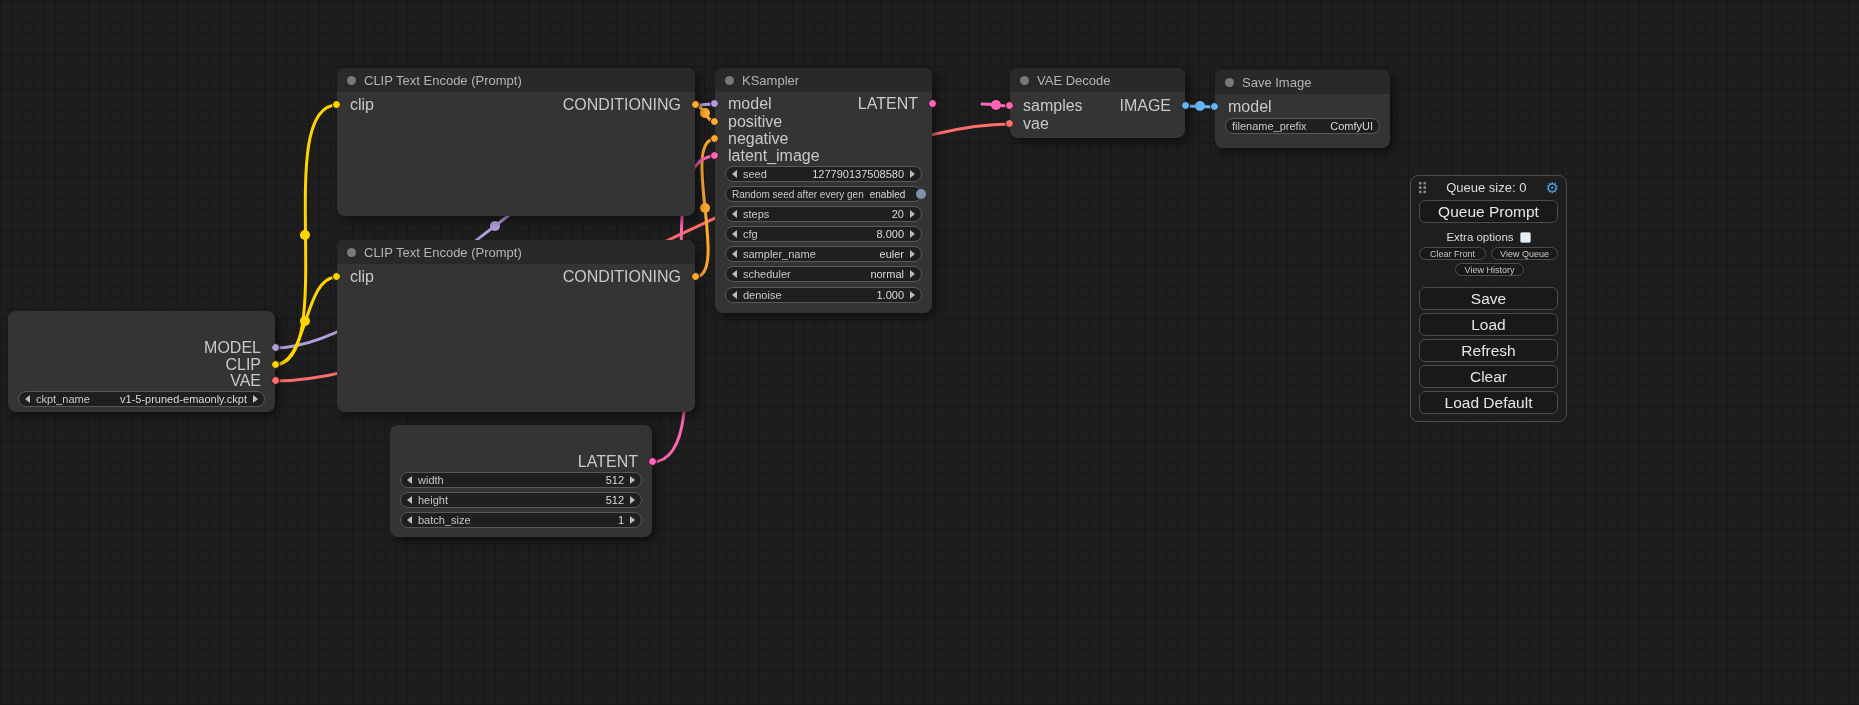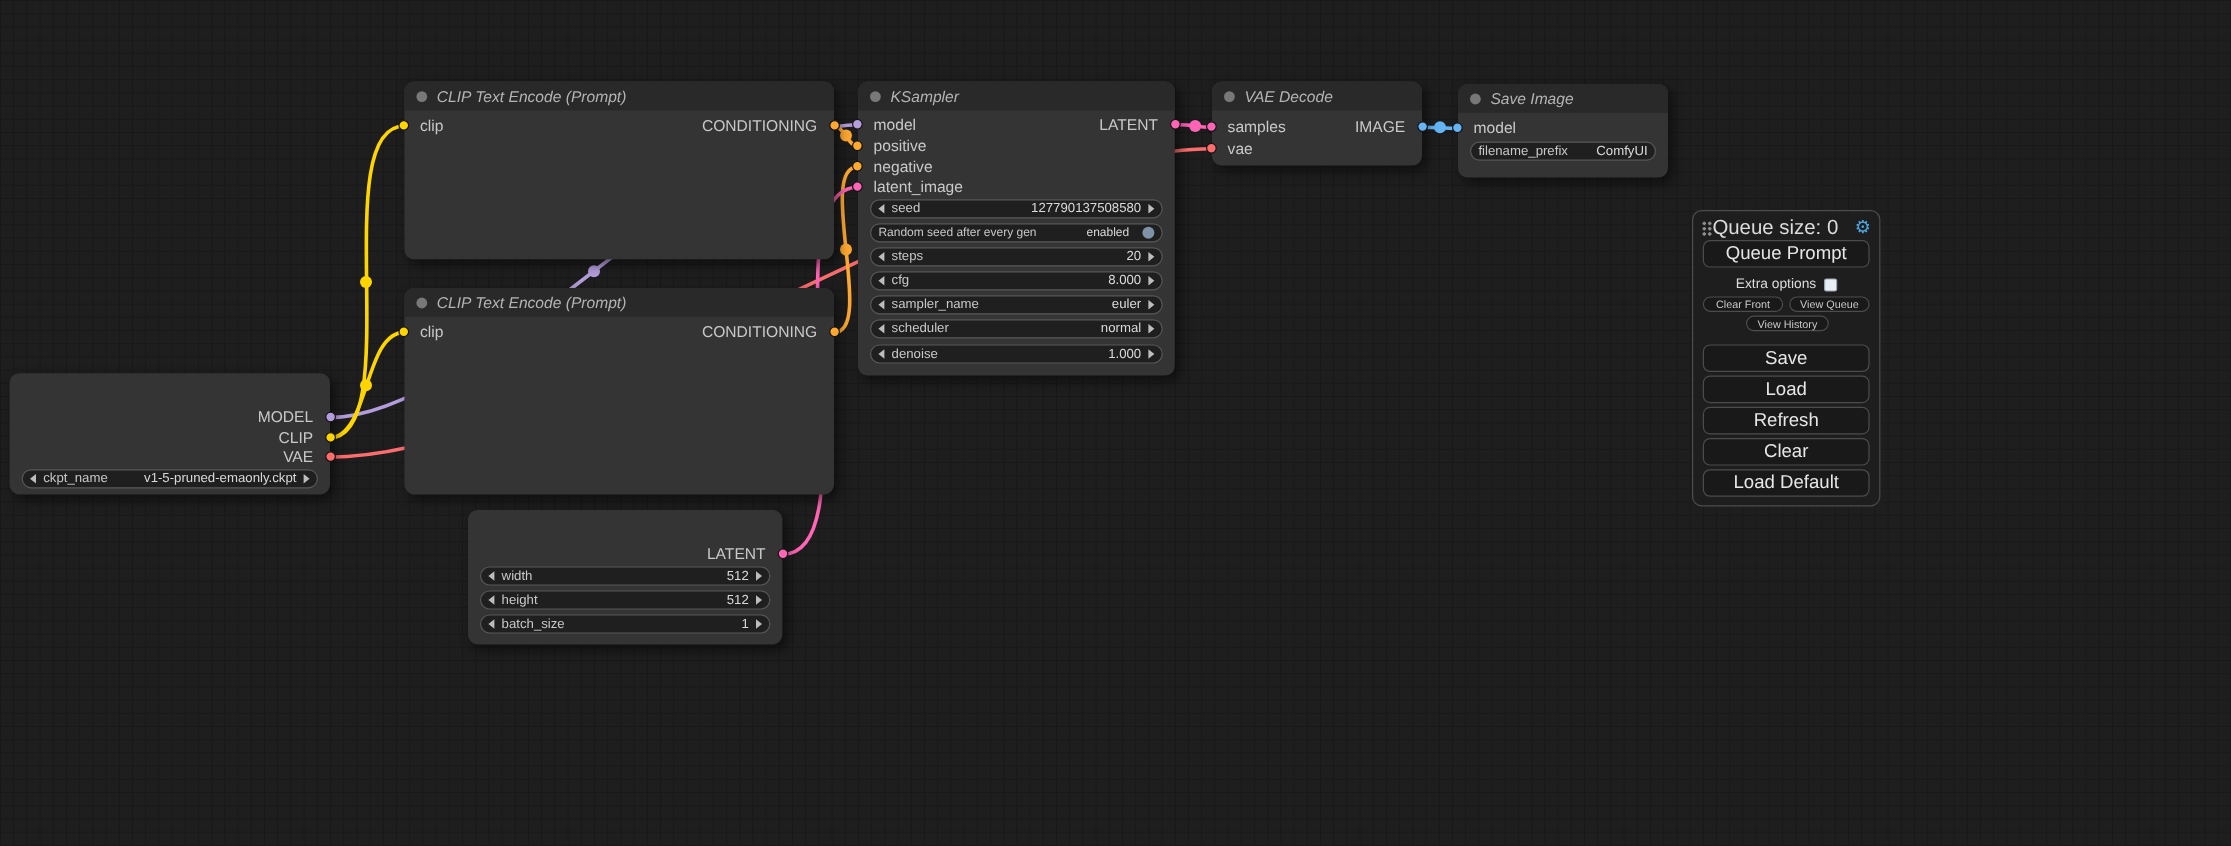--- a/index.html
+++ b/index.html
@@ -17,25 +17,25 @@
   }
   .wires { position:absolute; left:0; top:0; z-index:1; }
   .wires path { fill:none; stroke-width:3; stroke-linecap:round; }
 
   .node {
     position:absolute; z-index:2; background:#343434; border-radius:8px;
     box-shadow:4px 4px 10px rgba(0,0,0,0.5);
   }
   .node-title {
     height:24px; background:#292929; border-radius:8px 8px 0 0;
-    display:flex; align-items:center; padding:0 10px; gap:8px;font-style:italic;
+    display:flex; align-items:center; padding:0 10px; gap:8px;
   }
   .title-dot { width:9px; height:9px; border-radius:50%; background:#787878; flex:0 0 auto; }
   .title-text { font-size:13px; color:#b4b4b4; white-space:nowrap; }
-  .slot-label { position:absolute; font-size:13px; color:#c9c9c9; white-space:nowrap; line-height:14px; }
+  .slot-label { position:absolute; font-size:16px; color:#c9c9c9; white-space:nowrap; line-height:14px; }
   .slot-label.in { left:13px; }
   .slot-label.out { right:14px; }
   .slot-dot {
     position:absolute; width:9px; height:9px; border-radius:50%;
     border:1px solid #141414;
   }
   .slot-dot.in { left:-5px; }
   .slot-dot.out { right:-5px; }
   .c-model { background:#B39DDB; } .c-clip { background:#FFD500; }
   .c-vae { background:#FF6E6E; } .c-cond { background:#FFA931; }
@@ -64,21 +64,21 @@
   .qpanel {
     position:absolute; left:1410px; top:175px; width:157px; height:247px; z-index:3;
     background:rgba(30,30,30,0.93); border:1px solid #4c4c4c; border-radius:8px;
   }
   .qheader { display:flex; align-items:center; padding:4px 7px 0 7px; }
   .drag-dots {
     width:9px; height:13px; flex:0 0 auto;
     background-image:radial-gradient(#8f8f8f 1.2px, transparent 1.5px);
     background-size:4.5px 4.4px;
   }
-  .qsize { flex:1; text-align:left; font-size:17px; color:#dcdcdc; }
+  .qsize { flex:1; text-align:center; font-size:13px; color:#dcdcdc; }
   .gear { flex:0 0 auto; font-size:15px; color:#4da6e0; line-height:14px; cursor:pointer; }
   .qbtn-lg {
     position:absolute; left:8px; right:8px; height:23px;
     background:#191919; border:1px solid #4c4c4c; border-radius:6px;
     color:#e6e6e6; font-size:15.5px; display:flex; align-items:center; justify-content:center;
     cursor:pointer;
   }
   .qbtn-sm {
     position:absolute; height:13px;
     background:#191919; border:1px solid #4c4c4c; border-radius:8px;
@@ -171,21 +171,21 @@
       <span class="tri-r"></span>
     </div>
     <div class="widget" style="top:87px">
       <span class="tri-l"></span>
       <span class="lbl">batch_size</span>
       <span class="val">1</span>
       <span class="tri-r"></span>
     </div>
   </div>
 
-  <div class="node" style="left:715px;top:68px;width:264px;height:245px">
+  <div class="node" style="left:715px;top:68px;width:217px;height:245px">
     <div class="node-title">
       <span class="title-dot"></span>
       <span class="title-text">KSampler</span>
     </div>
     <span class="slot-dot in c-model" style="top:31px"></span>
     <span class="slot-label in" style="top:29px">model</span>
     <span class="slot-dot in c-cond" style="top:49px"></span>
     <span class="slot-label in" style="top:47px">positive</span>
     <span class="slot-dot in c-cond" style="top:66px"></span>
     <span class="slot-label in" style="top:64px">negative</span>

